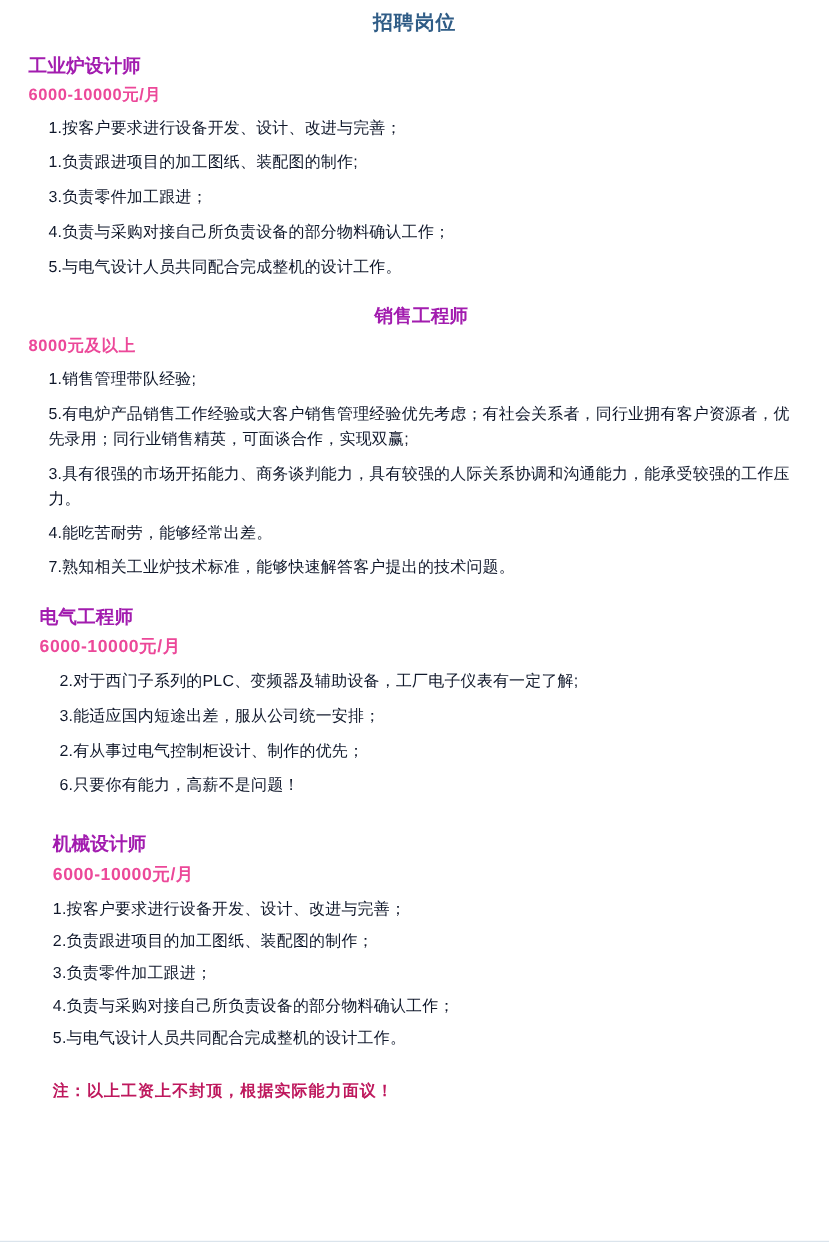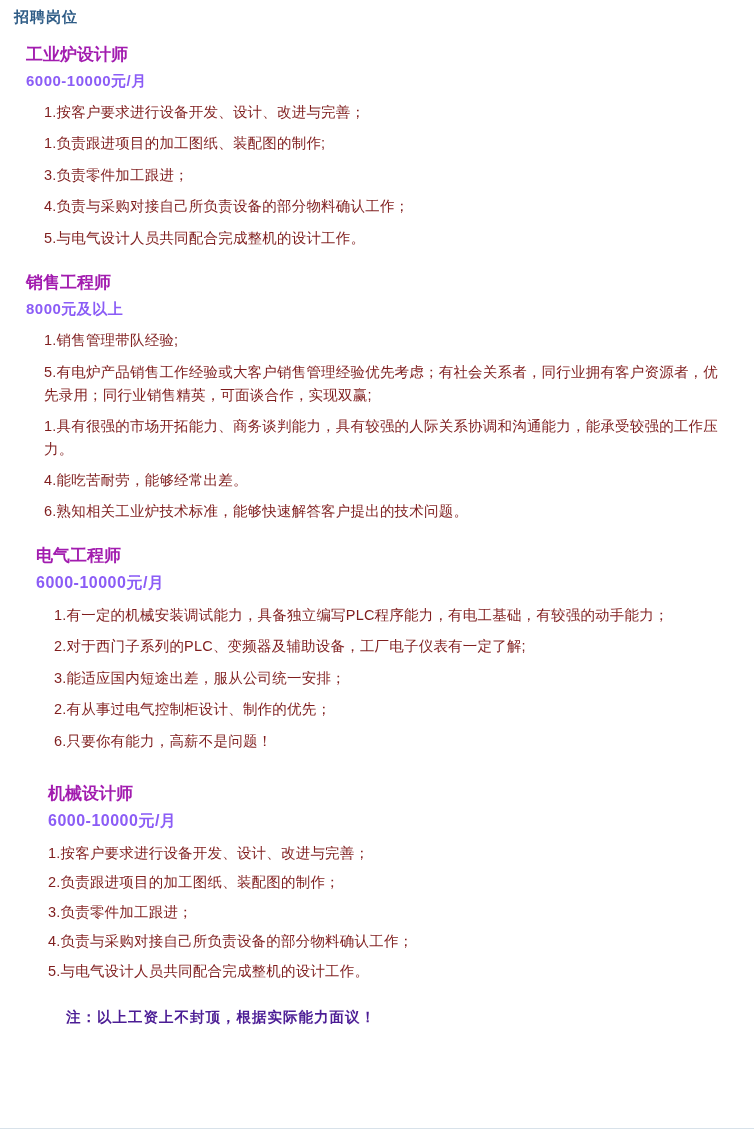--- a/index.html
+++ b/index.html
@@ -14,76 +14,77 @@
     color: #2f5c86;
   }
   .page {
     position: relative;
     width: 754px;
     min-height: 1129px;
     box-sizing: border-box;
     padding: 0 14px 10px 14px;
   }
   .doc-title {
-    font-size: 15px;
+    text-align: center;
+    font-size: 18px;
     font-weight: bold;
     color: #2f5c86;
     padding-top: 8px;
     padding-bottom: 6px;
     letter-spacing: 1px;
   }
   .job {
     margin-bottom: 4px;
   }
   .job-title {
     font-size: 17px;
     font-weight: bold;
     color: #a21caf;
     margin: 8px 0 6px 12px;
   }
   .job-salary {
     font-size: 15px;
     font-weight: bold;
-    color: #8b5cf6;
+    color: #ec4899;
     margin: 0 0 10px 12px;
     letter-spacing: 0.5px;
   }
   .job-duties {
     margin: 0;
     padding: 0;
     list-style: none;
   }
   .job-duties li {
     font-size: 14.5px;
     line-height: 1.55;
-    color: #7f1d1d;
+    color: #0f172a;
     margin: 0 10px 7px 30px;
     text-indent: 0;
     letter-spacing: 0.2px;
   }
   
   .job-1 .job-title { margin-top: 10px; }
   .job-1 .job-duties li { margin-bottom: 9px; }
 
-  .job-2 .job-title { margin-top: 22px; }
+  .job-2 .job-title { margin-top: 22px; text-align: center; }
   .job-2 .job-duties li { margin-bottom: 8px; line-height: 1.6; }
 
   .job-3 .job-title { margin-top: 20px; margin-left: 22px; }
   .job-3 .job-salary { margin-left: 22px; font-size: 16px; }
   .job-3 .job-duties li { margin-left: 40px; margin-bottom: 9px; }
 
   .job-4 .job-title { margin-top: 30px; margin-left: 34px; }
   .job-4 .job-salary { margin-left: 34px; font-size: 16px; }
   .job-4 .job-duties li { margin-left: 34px; margin-bottom: 7px; }
 
   .note {
     font-size: 14.5px;
     font-weight: bold;
-    color: #4c1d95;
-    margin: 26px 0 0 52px;
+    color: #be185d;
+    margin: 26px 0 0 34px;
     letter-spacing: 1px;
     font-family: Liberation Mono, monospace;
   }
   .bottom-rule {
     position: absolute;
     left: 0;
     right: 0;
     bottom: 0;
     height: 1px;
     background: #d8e2ea;
@@ -107,31 +108,30 @@
       <li>5.与电气设计人员共同配合完成整机的设计工作。</li>
     </ul>
   </div>
 
   <div class="job job-2">
     <div class="job-title">销售工程师</div>
     <div class="job-salary">8000元及以上</div>
     <ul class="job-duties">
       <li>1.销售管理带队经验;</li>
       <li>5.有电炉产品销售工作经验或大客户销售管理经验优先考虑；有社会关系者，同行业拥有客户资源者，优先录用；同行业销售精英，可面谈合作，实现双赢;</li>
-      <li>1.具有很强的市场开拓能力、商务谈判能力，具有较强的人际关系协调和沟通能力，能承受较强的工作压力。</li>
+      <li>3.具有很强的市场开拓能力、商务谈判能力，具有较强的人际关系协调和沟通能力，能承受较强的工作压力。</li>
       <li>4.能吃苦耐劳，能够经常出差。</li>
-      <li>6.熟知相关工业炉技术标准，能够快速解答客户提出的技术问题。</li>
+      <li>7.熟知相关工业炉技术标准，能够快速解答客户提出的技术问题。</li>
     </ul>
   </div>
 
   <div class="job job-3">
     <div class="job-title">电气工程师</div>
     <div class="job-salary">6000-10000元/月</div>
     <ul class="job-duties">
-      <li>1.有一定的机械安装调试能力，具备独立编写PLC程序能力，有电工基础，有较强的动手能力；</li>
       <li>2.对于西门子系列的PLC、变频器及辅助设备，工厂电子仪表有一定了解;</li>
       <li>3.能适应国内短途出差，服从公司统一安排；</li>
       <li>2.有从事过电气控制柜设计、制作的优先；</li>
       <li>6.只要你有能力，高薪不是问题！</li>
     </ul>
   </div>
 
   <div class="job job-4">
     <div class="job-title">机械设计师</div>
     <div class="job-salary">6000-10000元/月</div>

